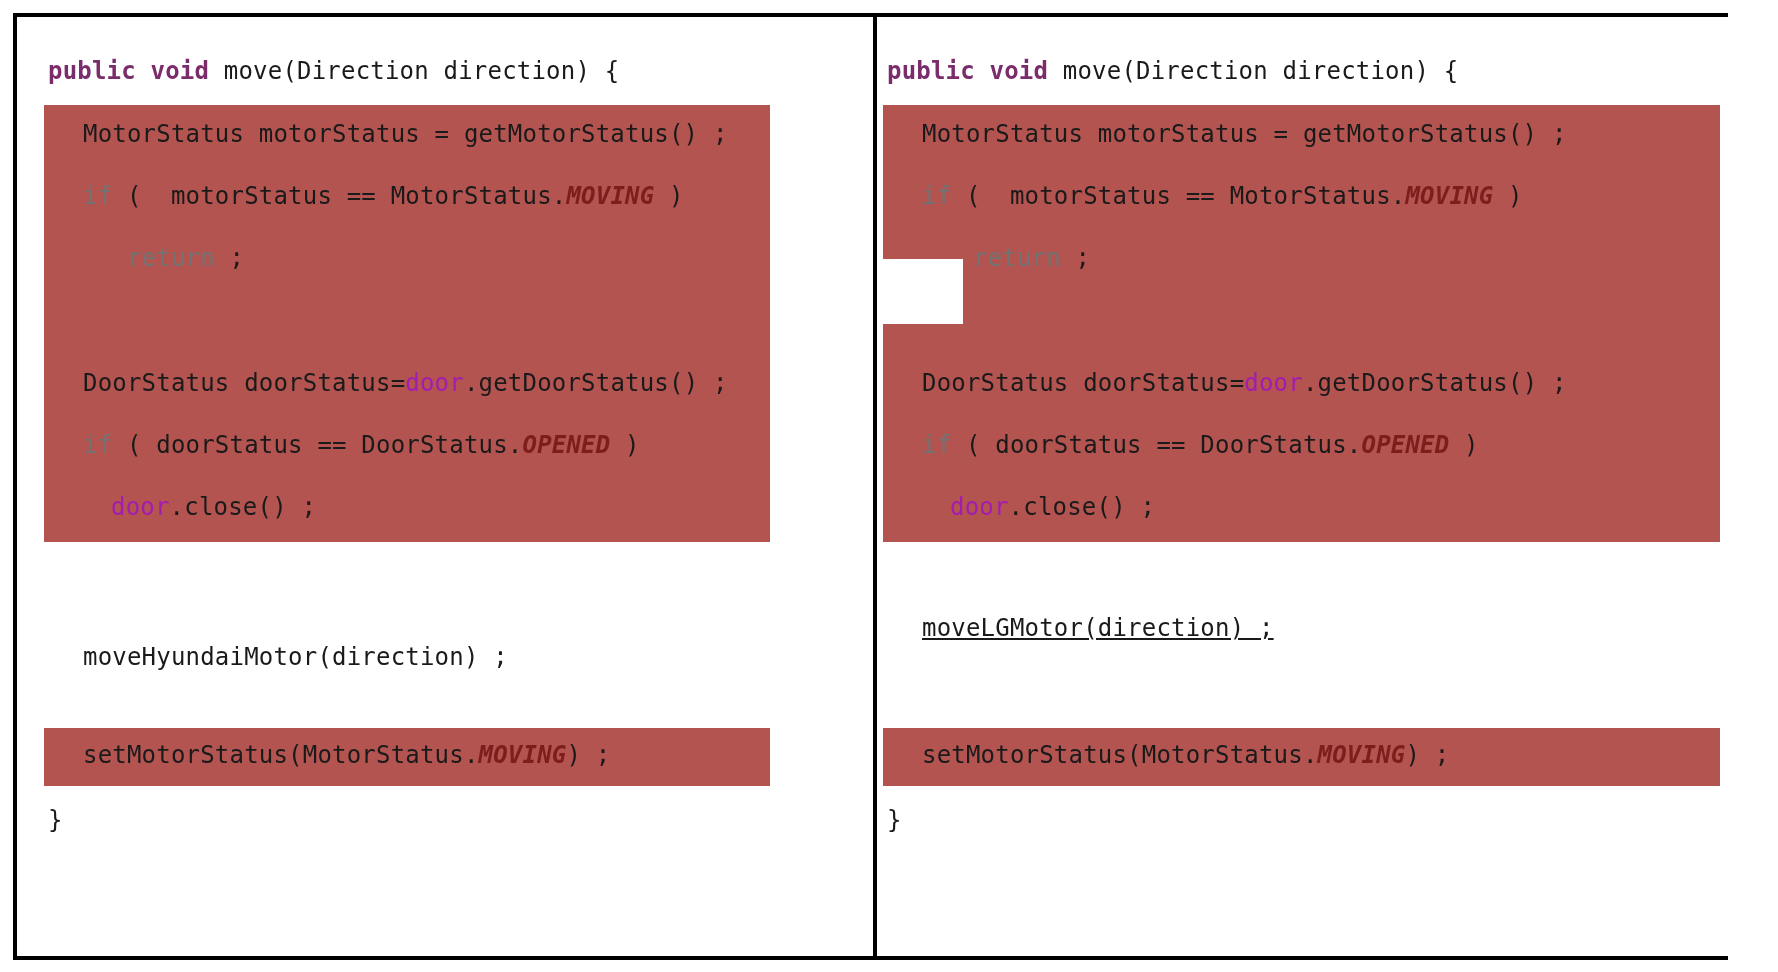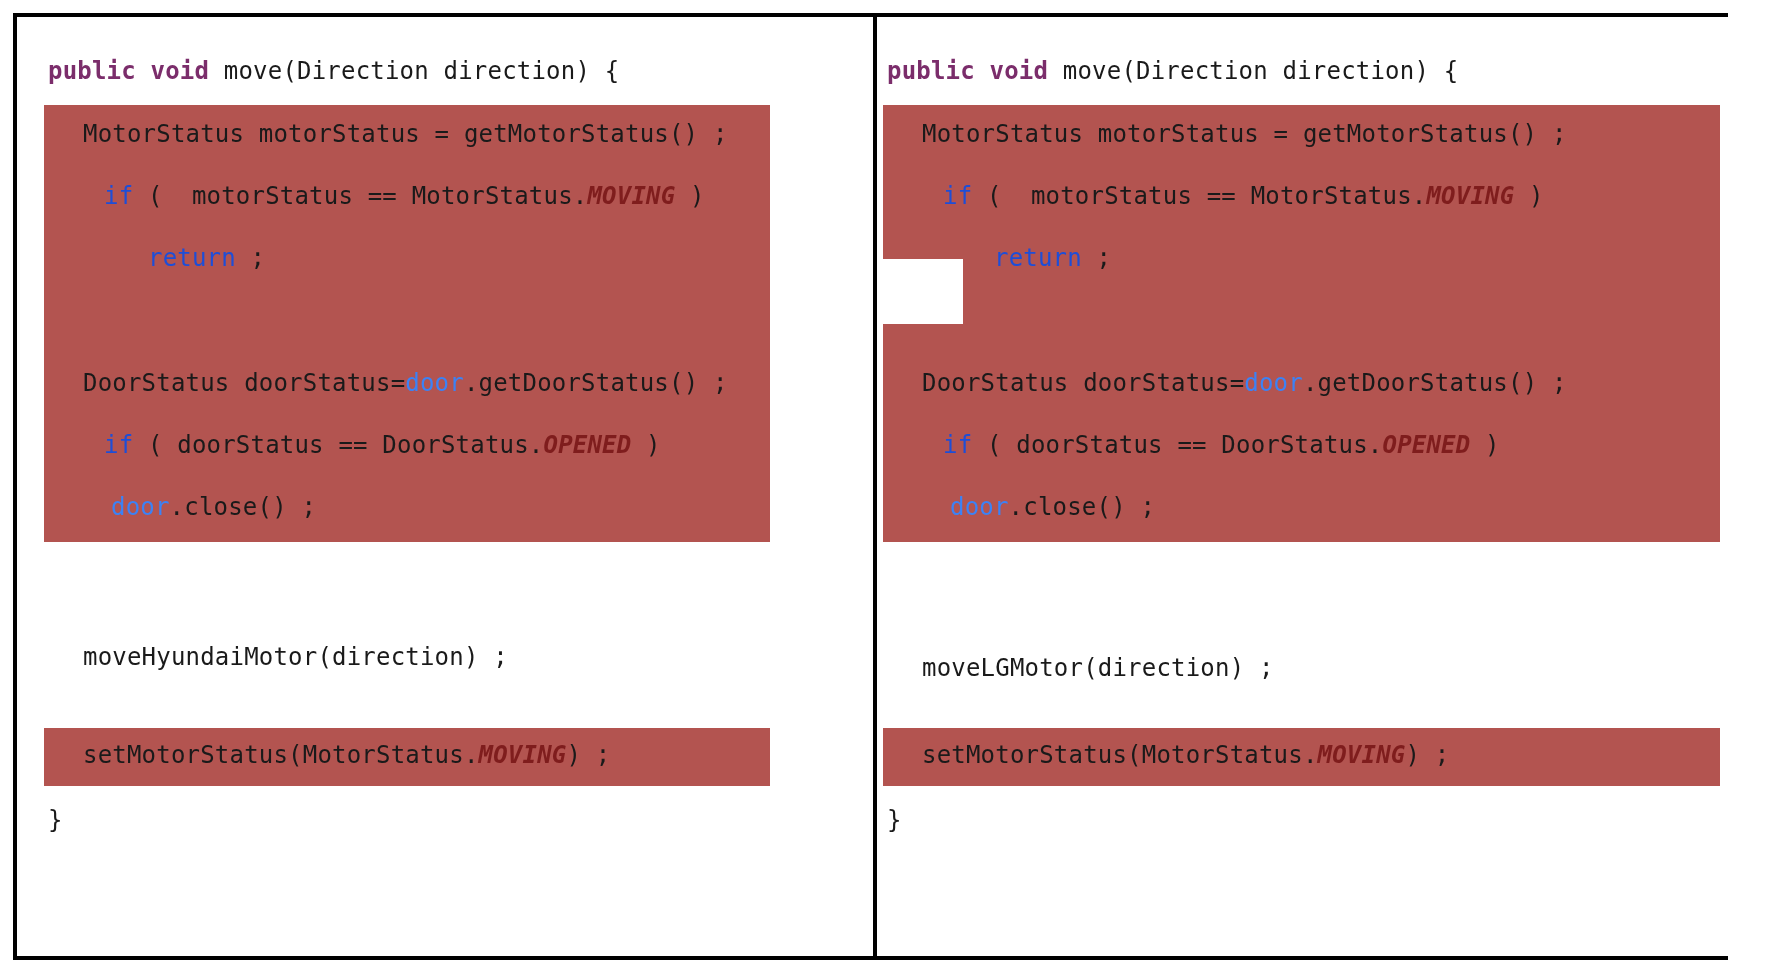--- a/index.html
+++ b/index.html
@@ -75,24 +75,24 @@
     position: absolute;
     background: #b35450;
   }
   
   .notch {
     position: absolute;
     background: #ffffff;
   }
 
   
-  .kw       { color: #1d4ed8; margin-left: 21px; }
+  .kw       { color: #737373; }
   .kw-bold  { color: #7b2d6b; font-weight: bold; }
   .enum     { color: #7f1d1d; font-style: italic; font-weight: bold; }
-  .ident-blue { color: #3b82f6; text-align: center; }
+  .ident-blue { color: #a21caf; text-align: center; }
   .plain    { color: #1a1a1a; }
 </style>
 </head>
 <body>
 
 <div class="stage">
 
   <div class="frame"></div>
   <div class="frame-left-edge"></div>
   <div class="frame-divider"></div>
@@ -137,20 +137,20 @@
     <div class="code-line" style="left:45px; top:167px;"><span class="kw">if</span><span class="plain"> (  motorStatus == MotorStatus.</span><span class="enum">MOVING</span><span class="plain"> )</span></div>
 
     <div class="code-line" style="left:96px; top:229px;"><span class="kw">return</span><span class="plain"> ;</span></div>
 
     <div class="code-line" style="left:45px; top:354px;"><span class="plain">DoorStatus doorStatus=</span><span class="ident-blue">door</span><span class="plain">.getDoorStatus() ;</span></div>
 
     <div class="code-line" style="left:45px; top:416px;"><span class="kw">if</span><span class="plain"> ( doorStatus == DoorStatus.</span><span class="enum">OPENED</span><span class="plain"> )</span></div>
 
     <div class="code-line" style="left:73px; top:478px;"><span class="ident-blue">door</span><span class="plain">.close() ;</span></div>
 
-    <div class="code-line" style="left:45px; top:639px;"><span class="plain">moveLGMotor(direction) ;</span></div>
+    <div class="code-line" style="left:45px; top:599px;text-decoration:underline;"><span class="plain">moveLGMotor(direction) ;</span></div>
 
     <div class="code-line" style="left:45px; top:726px;"><span class="plain">setMotorStatus(MotorStatus.</span><span class="enum">MOVING</span><span class="plain">) ;</span></div>
 
     <div class="code-line" style="left:10px; top:791px;"><span class="plain">}</span></div>
   </div>
 
 </div>
 
 </body></html>

